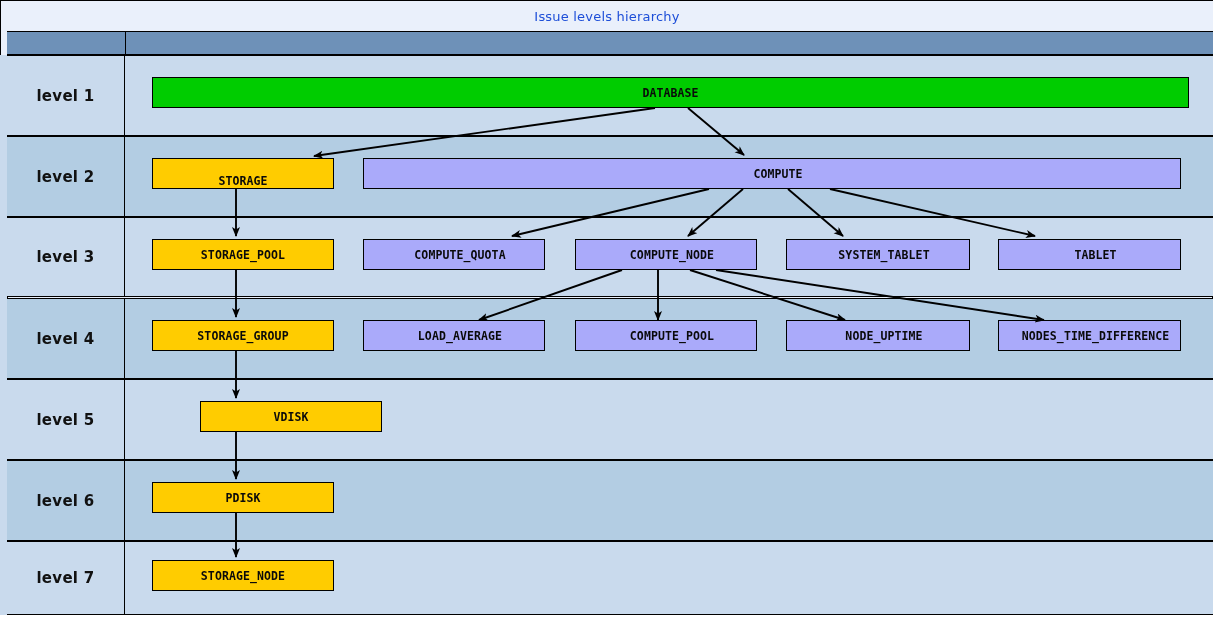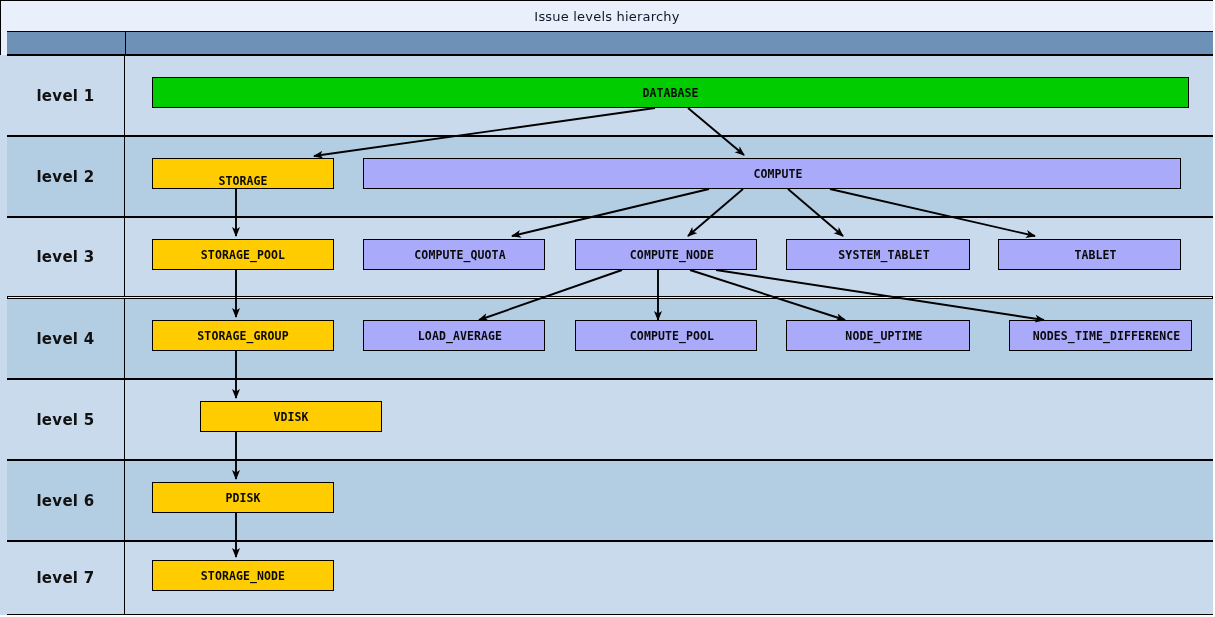--- a/index.html
+++ b/index.html
@@ -33,21 +33,21 @@
     position: absolute;
     left: 1px;
     top: 1px;
     width: 1212px;
     height: 30px;
     background: #EAF0FB;
     display: flex;
     align-items: center;
     justify-content: center;
     font-size: 13px;
-    color: #0f172a;
+    color: #1d4ed8;
     letter-spacing: 0.2px;
   }
   
   .header-band {
     position: absolute;
     left: 7px;
     top: 31px;
     width: 1206px;
     height: 24px;
     background: #6E91B8;
@@ -205,21 +205,21 @@
       </div>
       <div class="node purple" style="left:238px; top:21px; width:182px;">
         <span>LOAD_AVERAGE</span>
       </div>
       <div class="node purple" style="left:450px; top:21px; width:182px;">
         <span>COMPUTE_POOL</span>
       </div>
       <div class="node purple" style="left:661px; top:21px; width:184px;">
         <span>NODE_UPTIME</span>
       </div>
-      <div class="node purple" style="left:873px; top:21px; width:183px;margin-left:11px;">
+      <div class="node purple" style="left:873px; top:21px; width:183px;">
         <span>NODES_TIME_DIFFERENCE</span>
       </div>
     </div>
   </div>
 
   <div class="level-row light" style="top:379px; height:81px;">
     <div class="level-label">level 5</div>
     <div class="level-content">
       <div class="node yellow" style="left:27px; top:21px; width:182px;margin-left:48px;">
         <span>VDISK</span>

